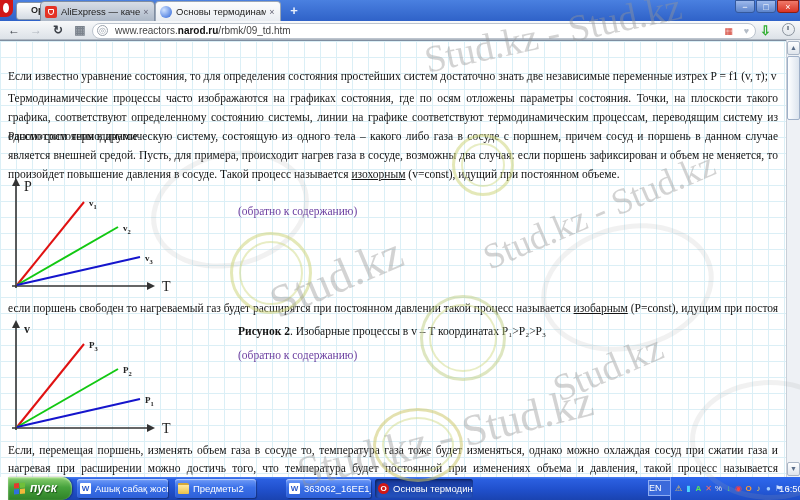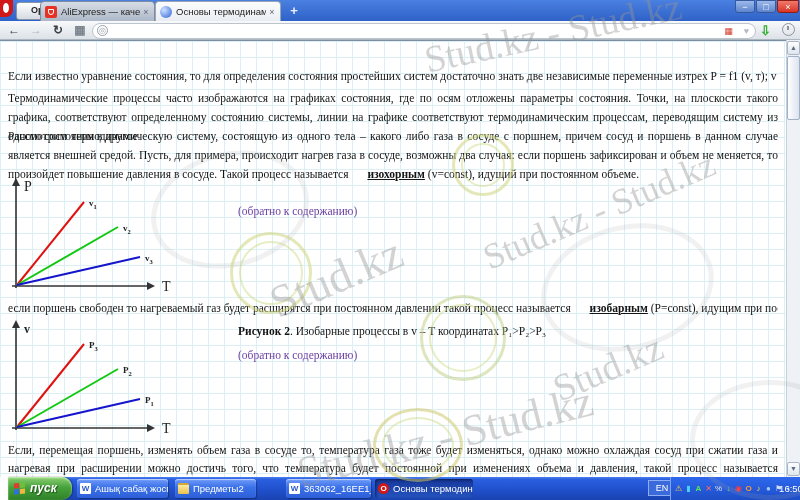--- a/index.html
+++ b/index.html
@@ -50,21 +50,21 @@
   .histbtn::after{content:"";position:absolute;left:4px;top:2px;width:1.5px;height:4px;background:#8b949e;}
   
   .content{position:absolute;left:0;top:40px;width:786px;height:437px;background:#fff;
            background-image:linear-gradient(#dbeff6 1px,transparent 1px),
                             linear-gradient(90deg,#dbeff6 1px,transparent 1px);
            background-size:16px 16px;border-top:1px solid #7e8da0;box-sizing:border-box;
            font-family:"Liberation Serif",serif;font-size:11.5px;color:#141414;}
   .p{position:absolute;left:8px;width:770px;line-height:19px;text-align:justify;}
   .oneline{white-space:nowrap;overflow:hidden;}
   .bi{font-weight:bold;font-style:italic;}
-  .bu{font-weight:bold;text-decoration:underline;margin-left:16px;}
+  .bu{font-weight:normal;text-decoration:underline;}
   .cap{position:absolute;left:238px;width:520px;line-height:16px;}
   .toclink{position:absolute;left:238px;color:#6b3fa0;cursor:pointer;}
   .graph{position:absolute;left:4px;width:185px;height:120px;}
   .axis{stroke:#333;stroke-width:1.6;}
   .arrow{fill:#333;}
   .gl{stroke-width:2;fill:none;}
   .gl-red{stroke:#e01212;} .gl-green{stroke:#12c812;} .gl-blue{stroke:#1515cc;}
   .glab{font-family:"Liberation Serif",serif;font-size:9px;font-weight:bold;fill:#222;}
   .axlab{font-family:"Liberation Serif",serif;font-size:14px;fill:#222;}
   .sub{font-size:6.5px;}
@@ -90,21 +90,21 @@
   .tbtn{position:absolute;top:2px;height:19px;border-radius:3px;color:#fff;font-size:9.5px;
         line-height:19px;padding:0 4px 0 18px;box-sizing:border-box;overflow:hidden;white-space:nowrap;
         background:linear-gradient(#6f9bf8,#3a70e8 45%,#2e60d8);
         box-shadow:inset 0 1px 1px rgba(255,255,255,.55),1px 1px 1px rgba(0,0,0,.3);}
   .tbtn.active{background:linear-gradient(#17389a,#2553c0);box-shadow:inset 1px 1px 3px rgba(0,0,0,.5);}
   .ticon{position:absolute;left:3px;top:4px;width:11px;height:11px;font-size:8px;line-height:11px;text-align:center;}
   .doc{background:#fff;border-radius:1px;color:#2b57c8;font-weight:bold;}
   .folder{background:linear-gradient(#ffe9a0,#e8c04a);border-radius:1px 2px 1px 1px;border-top:2px solid #d4a838;box-sizing:border-box;}
   .operaic{background:#d01818;border-radius:50%;color:#fff;font-weight:bold;}
   .lang{position:absolute;left:640px;top:3px;width:28px;height:16px;background:#3b6ada;
-        border:1px solid #8fadf2;color:#fff;font-size:9px;line-height:15px;text-align:center;box-sizing:border-box;}
+        border:1px solid #8fadf2;color:#fff;font-size:9px;line-height:15px;box-sizing:border-box;}
   .tray{position:absolute;left:662px;top:0;width:138px;height:23px;
         background:linear-gradient(#2e68ee,#1d4dc6);border-left:1px solid #7fa2f6;box-sizing:border-box;}
   .tray-icons{position:absolute;left:3px;top:6px;display:flex;gap:1px;}
   .tico{width:9px;height:11px;font-size:8px;line-height:11px;text-align:center;overflow:hidden;}
   .clock{position:absolute;right:2px;top:0;width:30px;color:#fff;font-size:9.5px;line-height:23px;text-align:center;}
   .t1{color:#ffd24a;} .t2{color:#4ad2ff;} .t3{color:#57e557;font-weight:bold;} .t4{color:#ff6b5e;}
   .t5{color:#e8e8e8;} .t6{color:#59e859;font-weight:bold;} .t7{color:#ff4040;} .t8{color:#ff9b2f;font-weight:bold;}
   .t9{color:#ffd94a;} .t10{color:#9ecbff;} .t11{color:#cfe0ff;} .t12{color:#b9c6e8;}
   
   .wm{position:absolute;color:rgba(150,150,150,.42);font-family:"Liberation Serif",serif;
@@ -139,20 +139,21 @@
     <div class="winbtn close" style="left:777px;width:22px;">×</div>
   </div>
 
   <div class="toolbar">
     <div class="navbtn" style="left:4px;">←</div>
     <div class="navbtn dis" style="left:26px;">→</div>
     <div class="navbtn" style="left:48px;">↻</div>
     <div class="navbtn" style="left:70px;color:#7a828c;">▦</div>
     <div class="urlbar">
       <span class="badge">◎</span>
+      <span class="urltext"><span>www.reactors.</span><b>narod.ru</b><span>/rbmk/09_td.htm</span></span>
       <span class="url-ic" style="right:22px;color:#d23c2e;">▦</span>
       <span class="url-ic" style="right:6px;color:#b4bcc6;">♥</span>
     </div>
     <div class="dlbtn">⇩</div>
     <div class="histbtn"></div>
   </div>
 
   <div class="content">
 
 

